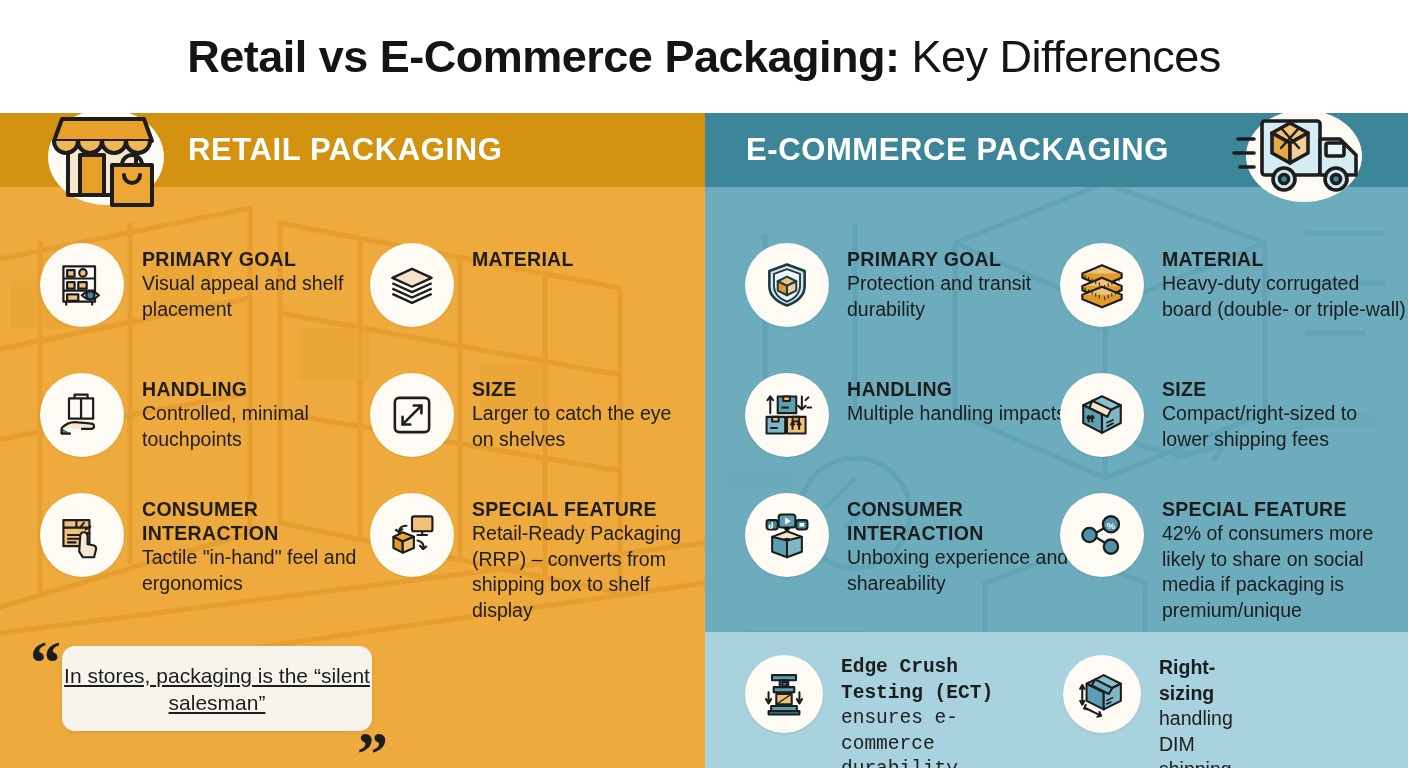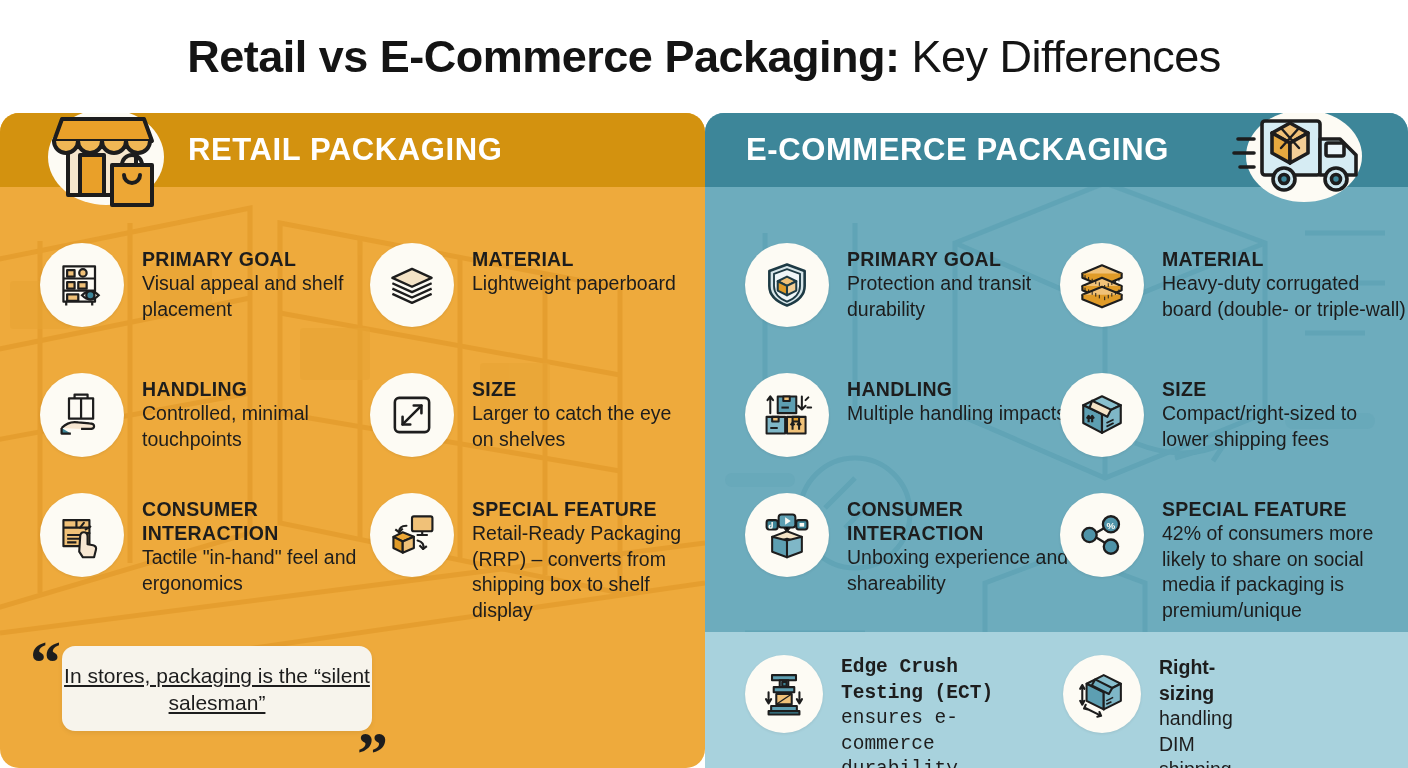--- a/index.html
+++ b/index.html
@@ -15,21 +15,21 @@
   .title-bar {
     position:absolute; left:0; top:0; width:1408px; height:113px;
     display:flex; align-items:center; justify-content:center;
     background:#ffffff;
   }
   .title { font-size:45px; color:#141414; letter-spacing:-0.5px; white-space:nowrap; }
   .title .t-bold { font-weight:bold; }
   .title .t-reg  { font-weight:normal; }
 
   
-  .panel { position:absolute; top:113px; height:655px; overflow:hidden;border-radius:19px; }
+  .panel { position:absolute; top:113px; height:655px; overflow:hidden; }
   .panel-left  { left:0;     width:705px; background:#eeaa3c; }
   .panel-right { left:705px; width:703px; background:#6dacbd;padding-left:16px; }
 
   
   .bgart { position:absolute; inset:0; pointer-events:none; }
 
   
   .hdr { position:absolute; top:0; left:0; right:0; height:74px; }
   .hdr-left  { background:#d3920f; }
   .hdr-right { background:#3d8699; }
@@ -171,21 +171,20 @@
           <g stroke="#1d1d1d" stroke-width="2.6" stroke-linejoin="round">
             <path d="M28 10 L50 20 L28 30 L6 20 Z" fill="#f4e3c6"></path>
             <path d="M6 26 L28 36 L50 26" fill="none"></path>
             <path d="M6 32 L28 42 L50 32" fill="none"></path>
             <path d="M6 38 L28 48 L50 38" fill="none"></path>
           </g>
         </svg>
       </div>
       <div class="itxt">
         <div class="ilabel">MATERIAL</div>
-        <div class="idesc">Lightweight paperboard</div>
       </div>
     </div>
 
     <div class="item" style="left:40px; top:260px;">
       <div class="bubble">
         <svg viewBox="0 0 56 56" width="52" height="52">
           <g stroke="#1d1d1d" stroke-width="2.4" fill="none" stroke-linejoin="round">
             <rect x="14" y="10" width="26" height="22" fill="#fdfbf4"></rect>
             <path d="M27 10 V32 M20 10 v-4 h14 v4"></path>
             <path d="M6 42 q8-8 18-6 l12 1 q5 0 5 3 t-5 3 l-9 0" fill="#f7e7d2"></path>

